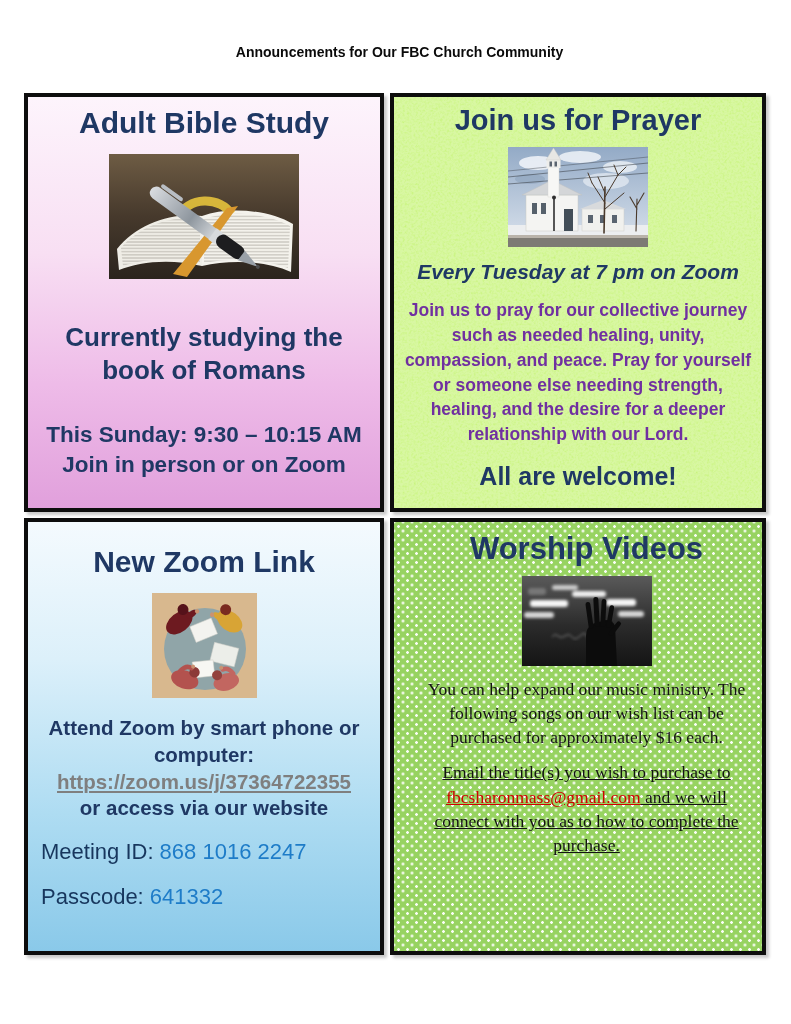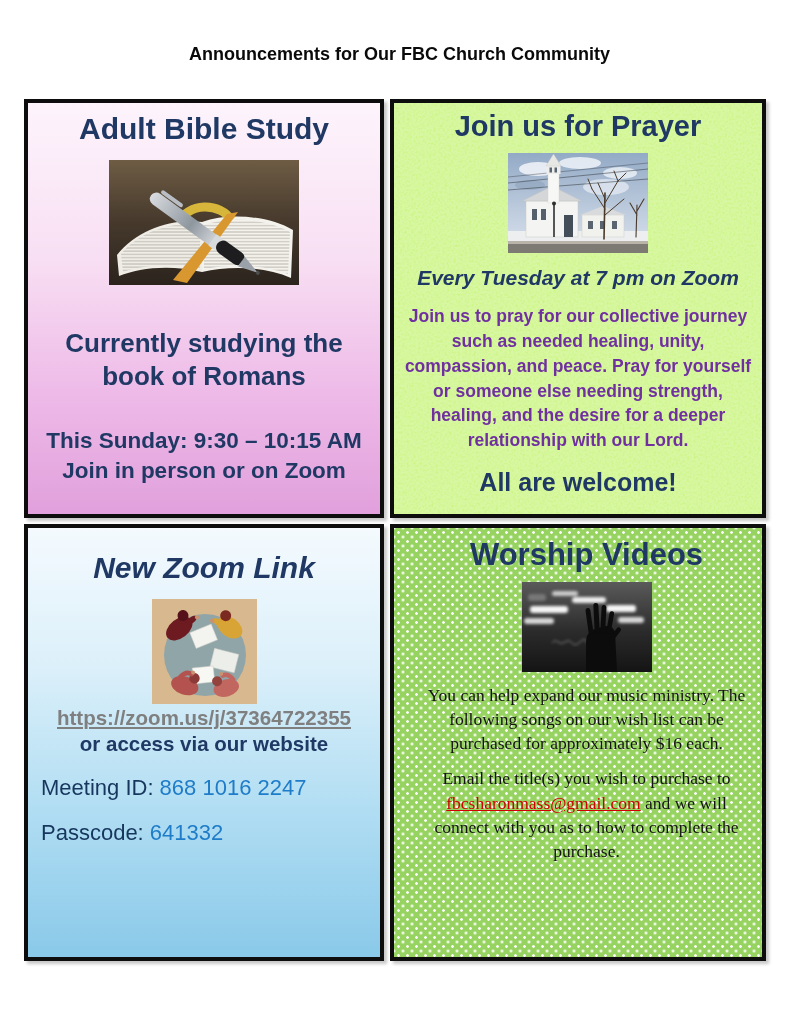--- a/index.html
+++ b/index.html
@@ -3,25 +3,25 @@
 <meta charset="utf-8">
 <title>Announcements</title>
 <style>
   html,body{margin:0;padding:0;}
   body{
     width:791px;height:1024px;background:#ffffff;position:relative;overflow:hidden;
     font-family:"Liberation Sans",sans-serif;
   }
   h1.page-title{
     position:absolute;top:44px;left:8px;right:0;margin:0;
-    text-align:center;font-size:18px;font-weight:700;color:#0a0a0a;
+    text-align:center;font-size:14px;font-weight:700;color:#0a0a0a;
   }
   .grid{
     position:absolute;left:24px;top:93px;
-    display:grid;grid-template-columns:360px 376px;grid-template-rows:419px 437px;gap:6px;margin-top:6px;
+    display:grid;grid-template-columns:360px 376px;grid-template-rows:419px 437px;gap:6px;
   }
   .panel{
     border:4px solid #0d0d0d;box-sizing:border-box;position:relative;overflow:hidden;
     display:flex;flex-direction:column;align-items:center;text-align:center;
     box-shadow:3px 3px 3px rgba(0,0,0,.22);
   }
   .panel h2{margin:0;font-weight:700;color:#1f3864;}
   .navy{color:#1f3864;}
   
   .p-bible{
@@ -38,21 +38,21 @@
   .texture{position:absolute;left:0;top:0;z-index:0;pointer-events:none;}
   .p-prayer h2{margin-top:7px;font-size:29px;}
   .p-prayer .photo{margin-top:10px;}
   .p-prayer .when{margin:13px 0 0;font-size:21px;font-weight:700;font-style:italic;color:#1f3864;}
   .p-prayer .pbody{margin:14px 8px 0;font-size:17.5px;font-weight:700;line-height:1.42;color:#7030a0;max-width:352px;}
   .p-prayer .welcome{margin:15px 0 0;font-size:25px;font-weight:700;color:#1f3864;}
   
   .p-zoom{
     background:linear-gradient(180deg,#f4fafe 0%,#dcf0fa 32%,#aedcf2 68%,#8ac9e9 100%);
   }
-  .p-zoom h2{margin-top:23px;font-size:30px;font-style:italic;}
+  .p-zoom h2{margin-top:23px;font-size:30px;}
   .p-zoom .photo{margin-top:14px;}
   .p-zoom .attend{margin:17px 0 0;font-size:20.5px;font-weight:700;line-height:1.3;color:#1f3864;max-width:330px;}
   .p-zoom .url{display:block;margin:2px 0 0;font-size:20.5px;font-weight:700;color:#7f7f7f;text-decoration:underline;cursor:pointer;}
   .p-zoom .web-intro{margin:2px 0 0;font-size:20.5px;font-weight:700;color:#1f3864;}
   .p-zoom .web{margin:2px 0 0;font-size:20.5px;font-weight:700;color:#1f3864;}
   .p-zoom .id-row,.p-zoom .pass-row{
     align-self:flex-start;text-align:right;margin:19px 0 0 13px;font-size:22px;font-weight:400;color:#17365d;
   }
   .p-zoom .val{color:#1e7cc8;}
   
@@ -64,21 +64,21 @@
     background-size:9px 9px,9px 9px;
     background-position:0 0,4.5px 4.5px;
     font-family:"Liberation Serif",serif;color:#131313;padding-left:17px;
   }
   .p-worship h2{margin-top:9px;font-size:31px;font-family:"Liberation Sans",sans-serif;}
   .p-worship .photo{margin-top:9px;}
   .p-worship .intro{margin:11px 12px 0;font-size:17.5px;line-height:1.38;}
   .p-worship ul{margin:9px auto 0;padding:0;list-style:none;text-align:left;font-weight:700;font-size:16.5px;line-height:1.5;width:max-content;}
   .p-worship li{position:relative;padding-left:22px;}
   .p-worship li::before{content:"\2022";position:absolute;left:2px;}
-  .p-worship .email-line{margin:11px 8px 0;font-size:17.5px;line-height:1.38;}
+  .p-worship .email-line{margin:11px 8px 0;font-size:17.5px;line-height:1.38;text-decoration:underline;}
   .p-worship a.email{color:#d00000;text-decoration:underline;cursor:pointer;}
 </style>
 </head>
 <body>
 
 <h1 class="page-title">Announcements for Our FBC Church Community</h1>
 
 <div class="grid">
 
   <section class="panel p-bible">
@@ -202,20 +202,21 @@
         <path d="M26,80 q4,-8 10,-6" stroke="#b3524e" stroke-width="4.5" fill="none" stroke-linecap="round"></path>
         <circle cx="37" cy="72" r="2" fill="#c99372"></circle>
       </g>
       <g transform="rotate(-16 74 88)">
         <ellipse cx="74" cy="89" rx="13" ry="8.5" fill="#c26660"></ellipse>
         <circle cx="67" cy="80" r="5" fill="#93423e"></circle>
         <path d="M83,83 q-3,-8 -9,-7" stroke="#c26660" stroke-width="4.5" fill="none" stroke-linecap="round"></path>
         <circle cx="73" cy="74" r="2" fill="#c99372"></circle>
       </g>
     </svg>
+    <p class="attend">Attend Zoom by smart phone or computer:</p>
     <a class="url">https://zoom.us/j/37364722355</a>
     <p class="web-intro">or access via our website</p>
     <p class="id-row">
       <span>Meeting ID: </span><span class="val">868 1016 2247</span>
     </p>
     <p class="pass-row">
       <span>Passcode: </span><span class="val">641332</span>
     </p>
   </section>
 

